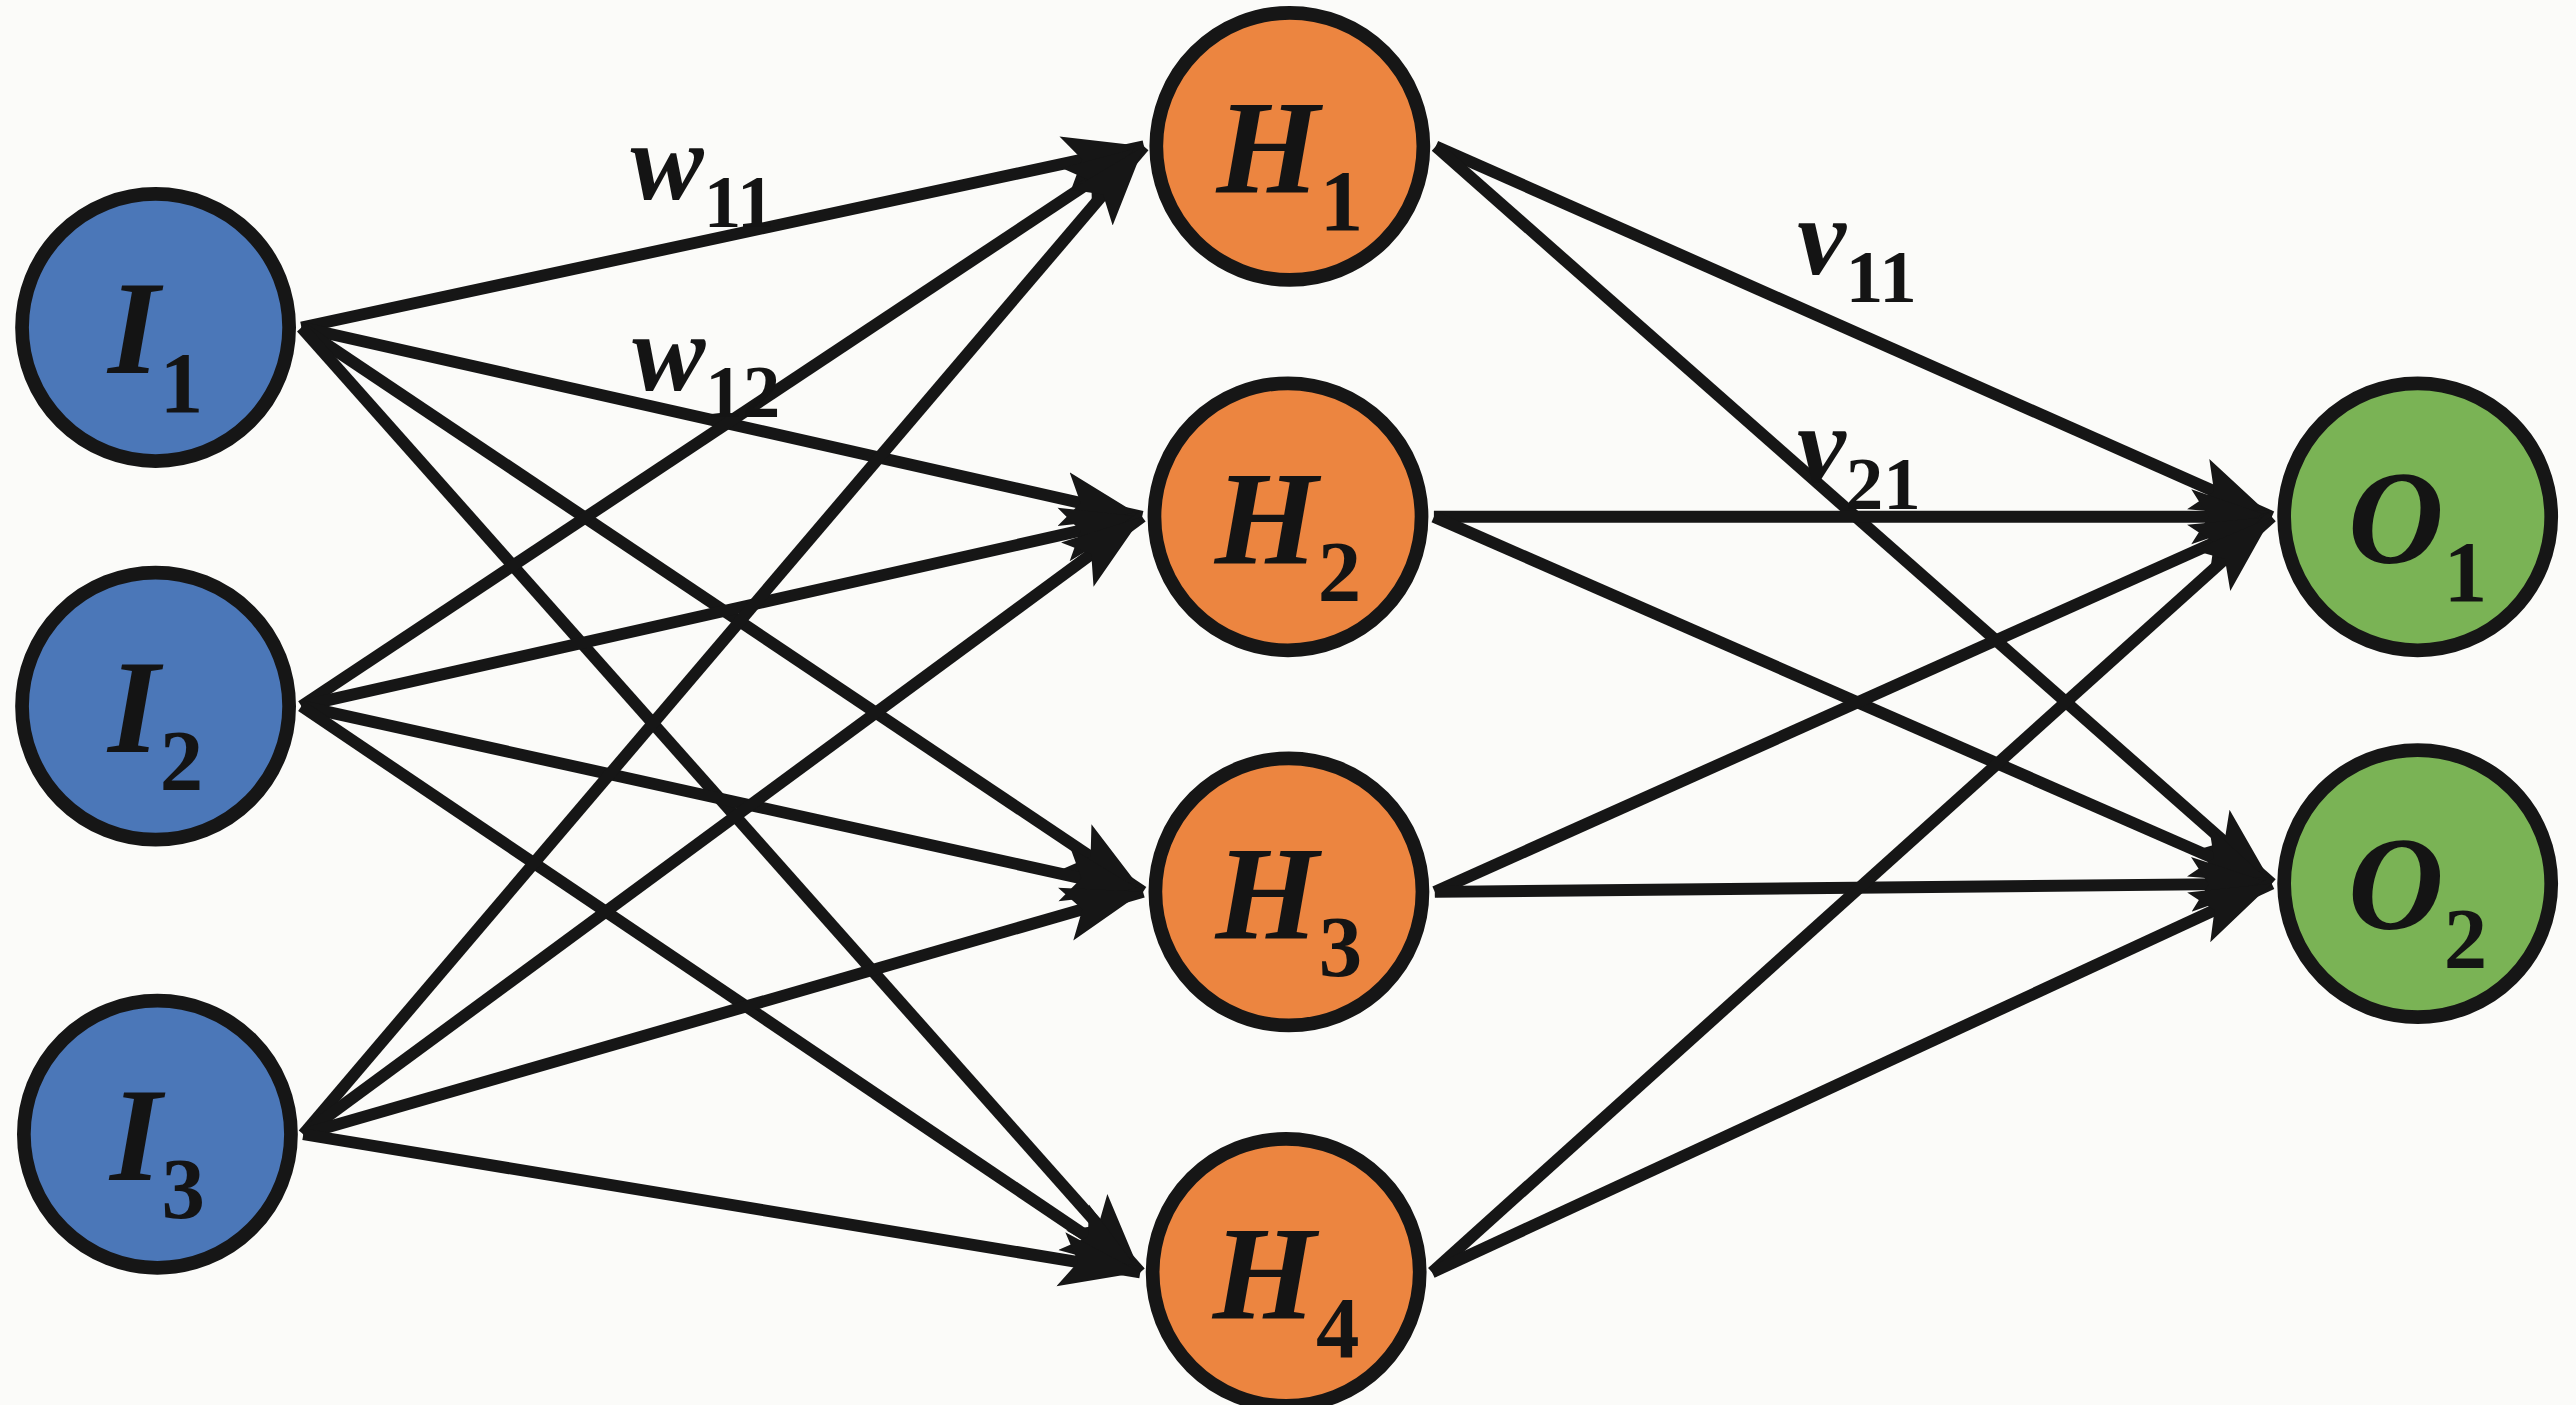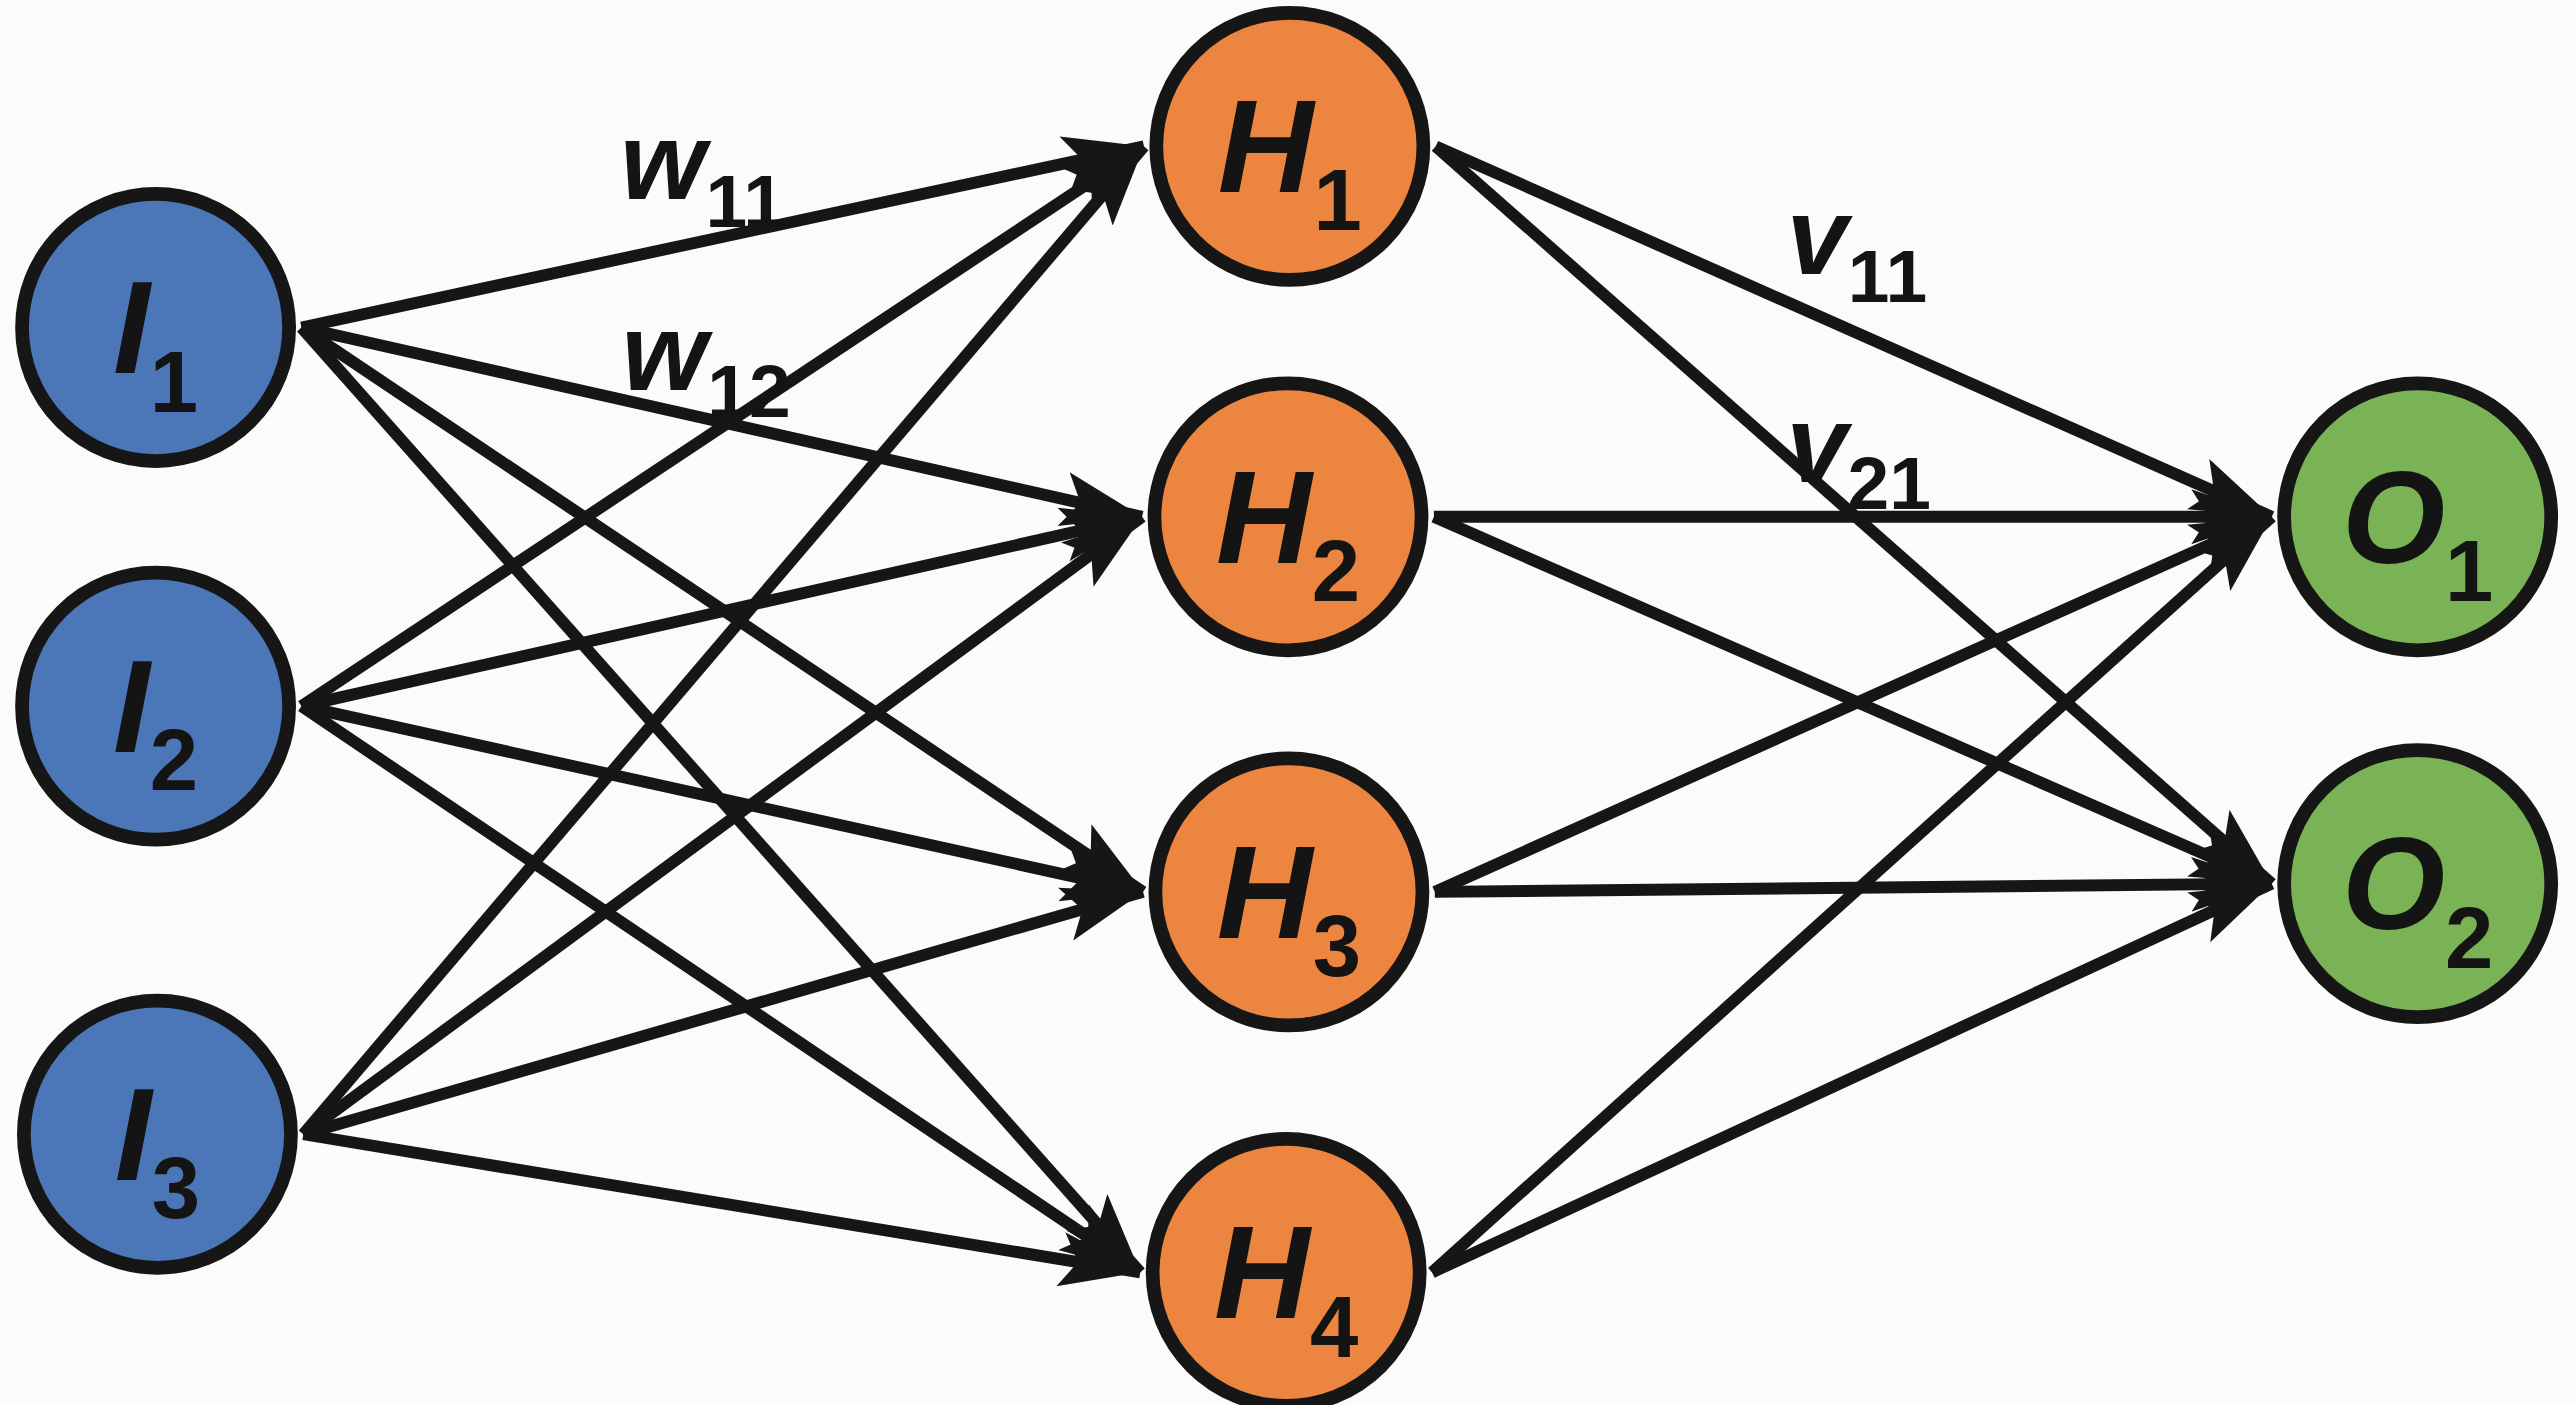--- a/index.html
+++ b/index.html
@@ -7,21 +7,21 @@
     padding: 0;
     width: 2576px;
     height: 1405px;
     overflow: hidden;
     background: #fbfbf9;
   }
   #diagram-root {
     width: 2576px;
     height: 1405px;
     position: relative;
-    font-family: Liberation Sans, sans-serif;
+    font-family: Liberation Serif, serif;
   }
   svg { display: block; }
   .node-label-main { font-style: italic; font-weight: bold; }
   .edge-label-main { font-style: italic; font-weight: bold; }
   .sub-digit { font-style: normal; font-weight: bold; }
 </style>
 </head>
 <body>
 
 <div id="diagram-root">

